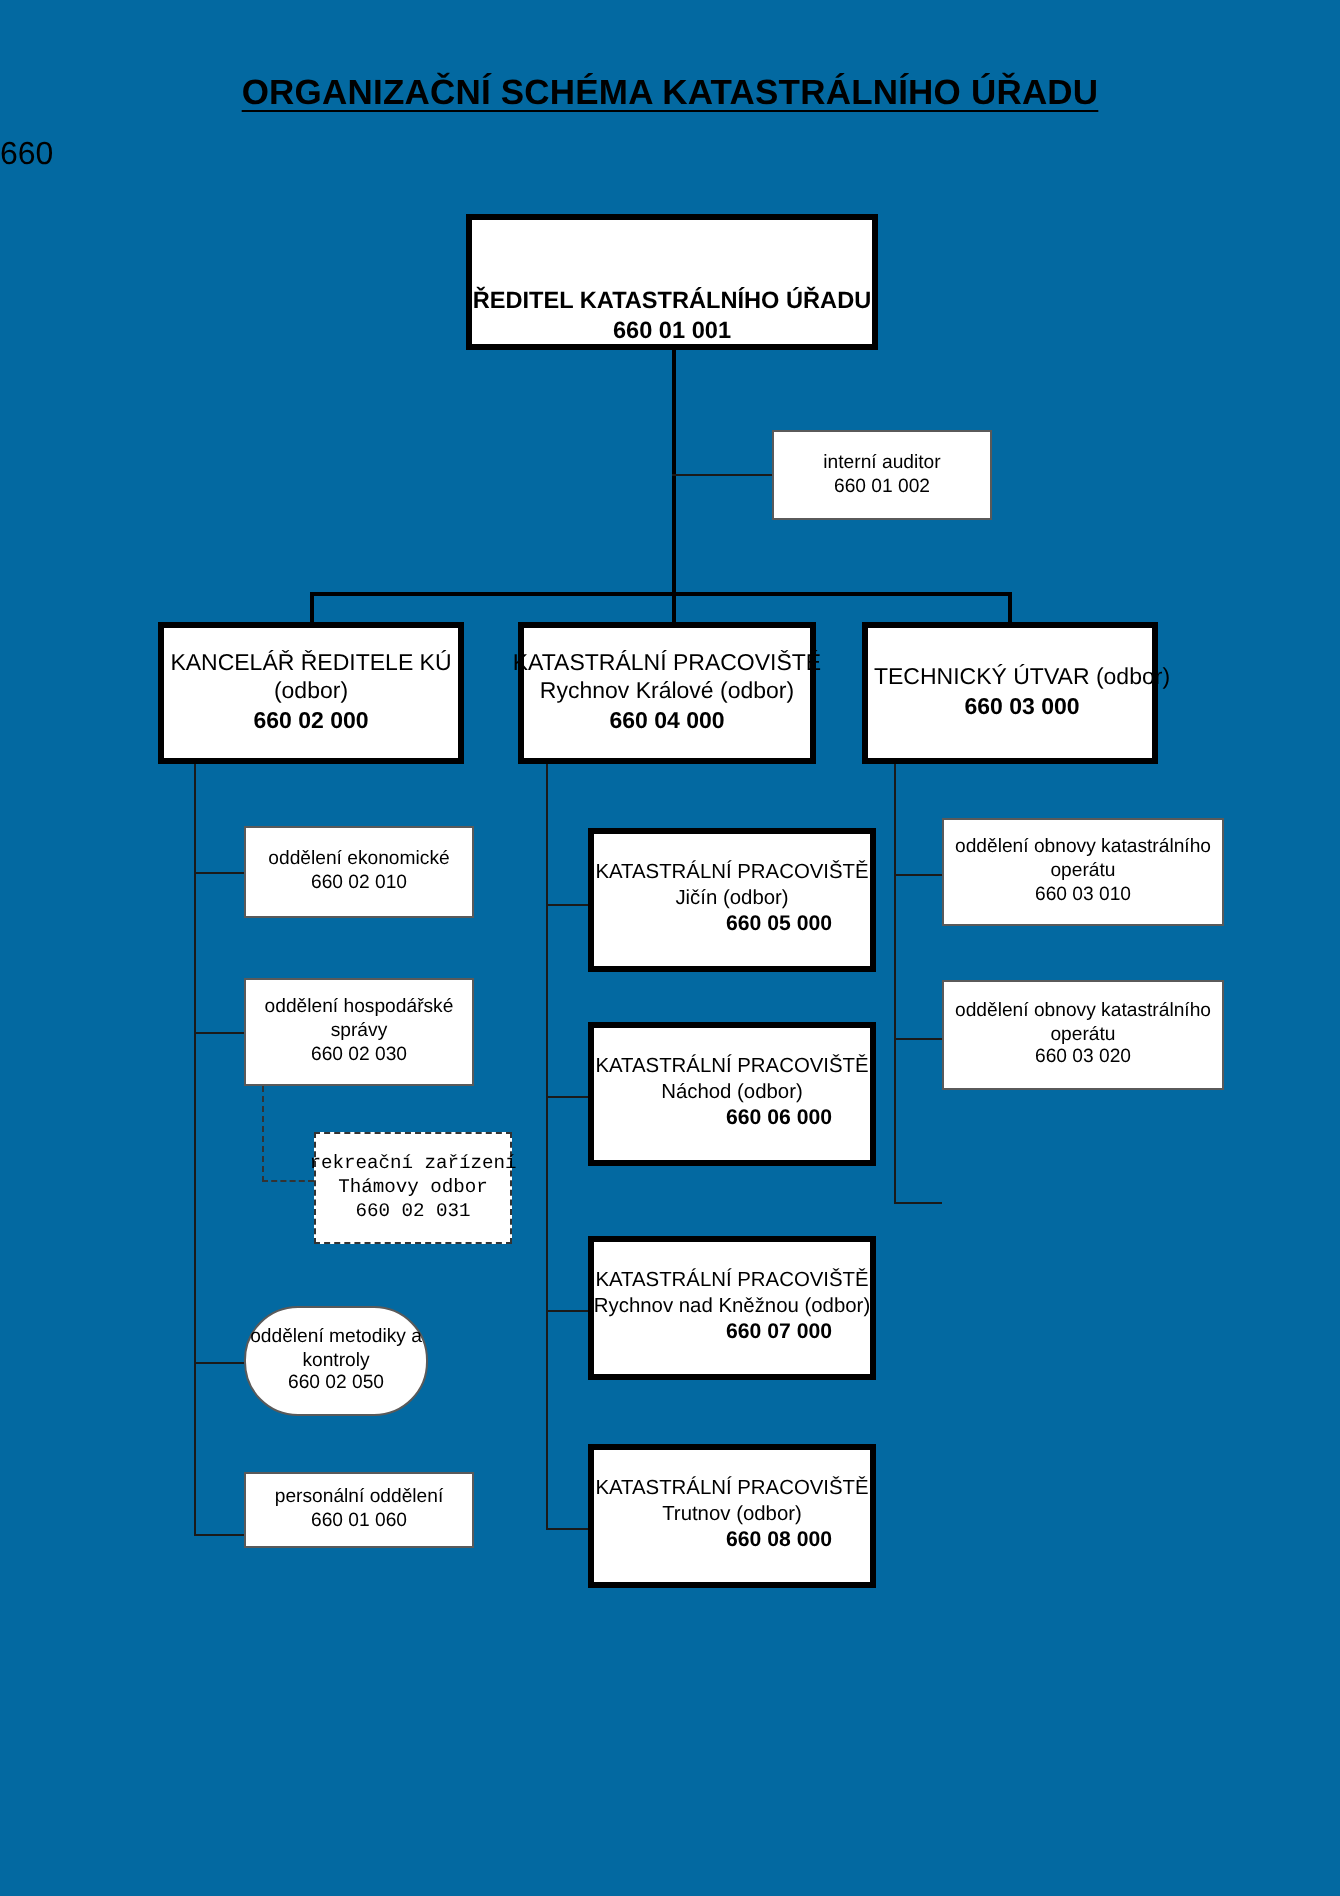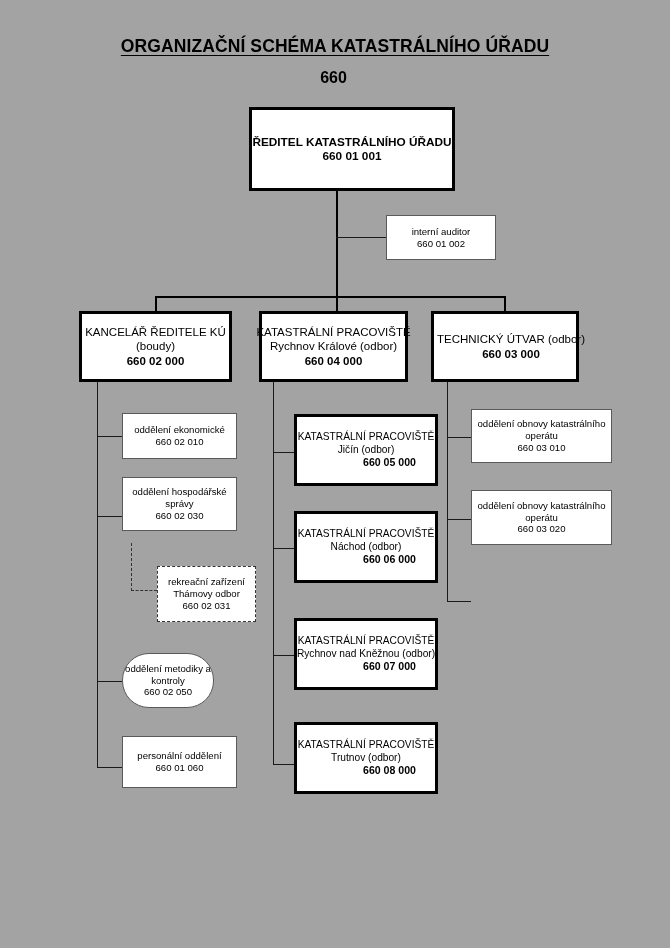--- a/index.html
+++ b/index.html
@@ -9,21 +9,21 @@
     background: #ffffff;
   }
   body {
     font-family: "Liberation Sans", sans-serif;
     color: #000000;
   }
   #page {
     position: relative;
     width: 670px;
     height: 948px;
-    background: #a3a3a3;
+    background: #0369a1;
     overflow: hidden;
   }
 
   
   .title {
     position: absolute;
     left: 0;
     top: 36px;
     width: 670px;
     text-align: center;
@@ -33,23 +33,23 @@
   }
   .title .title-underline {
     text-decoration: underline;
     text-underline-offset: 3px;
   }
   .title-code {
     position: absolute;
     left: 0;
     top: 69px;
     width: 667px;
-    text-align: center;
+    text-align: left;
     font-size: 16px;
-    font-weight: bold;
+    font-weight: normal;
   }
 
   
   .box {
     position: absolute;
     box-sizing: border-box;
     background: #ffffff;
     display: flex;
     flex-direction: column;
     align-items: center;
@@ -104,41 +104,41 @@
 </head>
 <body>
 
 <div id="page">
 
   <div class="title">
     <span class="title-underline">ORGANIZAČNÍ SCHÉMA KATASTRÁLNÍHO ÚŘADU</span>
   </div>
   <div class="title-code">660</div>
 
-  <div class="box thick" style="left:249px; top:107px; width:206px; height:84px;">
+  <div class="box thick" style="left:233px; top:107px; width:206px; height:68px;justify-content:flex-end;">
     <span class="ln root-title">ŘEDITEL KATASTRÁLNÍHO ÚŘADU</span>
     <span class="ln root-code">660 01 001</span>
   </div>
 
   <div class="conn" style="left:336px; top:175px; width:2px; height:122px;"></div>
 
   <div class="conn thinline" style="left:336px; top:237px; width:50px; height:1px;"></div>
   <div class="box thin" style="left:386px; top:215px; width:110px; height:45px;">
     <span class="ln leaf">interní auditor</span>
     <span class="ln leaf">660 01 002</span>
   </div>
 
   <div class="conn" style="left:155px; top:296px; width:351px; height:2px;"></div>
   <div class="conn" style="left:155px; top:296px; width:2px; height:17px;"></div>
   <div class="conn" style="left:336px; top:296px; width:2px; height:17px;"></div>
   <div class="conn" style="left:504px; top:296px; width:2px; height:17px;"></div>
 
   <div class="box thick lvl1" style="left:79px; top:311px; width:153px; height:71px;">
     <span class="ln">KANCELÁŘ ŘEDITELE KÚ</span>
-    <span class="ln">(boudy)</span>
+    <span class="ln">(odbor)</span>
     <span class="ln code">660 02 000</span>
   </div>
 
   <div class="box thick lvl1" style="left:259px; top:311px; width:149px; height:71px;">
     <span class="ln">KATASTRÁLNÍ PRACOVIŠTĚ</span>
     <span class="ln">Rychnov Králové (odbor)</span>
     <span class="ln code">660 04 000</span>
   </div>
 
   <div class="box thick lvl1" style="left:431px; top:311px; width:148px; height:71px;padding-left:12px;">
@@ -148,41 +148,41 @@
 
   <div class="conn thinline" style="left:97px; top:382px; width:1px; height:386px;"></div>
 
   <div class="conn thinline" style="left:97px; top:436px; width:25px; height:1px;"></div>
   <div class="box thin leaf" style="left:122px; top:413px; width:115px; height:46px;">
     <span class="ln wrap">oddělení ekonomické</span>
     <span class="ln">660 02 010</span>
   </div>
 
   <div class="conn thinline" style="left:97px; top:516px; width:25px; height:1px;"></div>
-  <div class="box thin leaf" style="left:122px; top:477px; width:115px; height:54px;text-align:center;">
+  <div class="box thin leaf" style="left:122px; top:489px; width:115px; height:54px;text-align:center;">
     <span class="ln wrap">oddělení hospodářské správy</span>
     <span class="ln">660 02 030</span>
   </div>
 
   <div class="dashv" style="left:131px; top:543px; height:48px;"></div>
   <div class="dashh" style="left:131px; top:590px; width:26px;"></div>
-  <div class="box dashed leaf" style="left:157px; top:566px; width:99px; height:56px;">
+  <div class="box dashed leaf" style="left:157px; top:566px; width:99px; height:56px;font-family:Liberation Mono, monospace;">
     <span class="ln">rekreační zařízení</span>
     <span class="ln">Thámovy odbor</span>
     <span class="ln">660 02 031</span>
   </div>
 
   <div class="conn thinline" style="left:97px; top:681px; width:25px; height:1px;"></div>
   <div class="box thin leaf" style="left:122px; top:653px; width:92px; height:55px;border-radius:27px;">
     <span class="ln wrap">oddělení metodiky a kontroly</span>
     <span class="ln">660 02 050</span>
   </div>
 
   <div class="conn thinline" style="left:97px; top:767px; width:25px; height:1px;"></div>
-  <div class="box thin leaf" style="left:122px; top:736px; width:115px; height:52px;">
+  <div class="box thin leaf" style="left:122px; top:736px; width:115px; height:38px;">
     <span class="ln wrap">personální oddělení</span>
     <span class="ln">660 01 060</span>
   </div>
 
   <div class="conn thinline" style="left:273px; top:382px; width:1px; height:383px;"></div>
 
   <div class="conn thinline" style="left:273px; top:452px; width:21px; height:1px;"></div>
   <div class="box thick lvl2" style="left:294px; top:414px; width:144px; height:72px;">
     <span class="ln">KATASTRÁLNÍ PRACOVIŠTĚ</span>
     <span class="ln">Jičín (odbor)</span>

